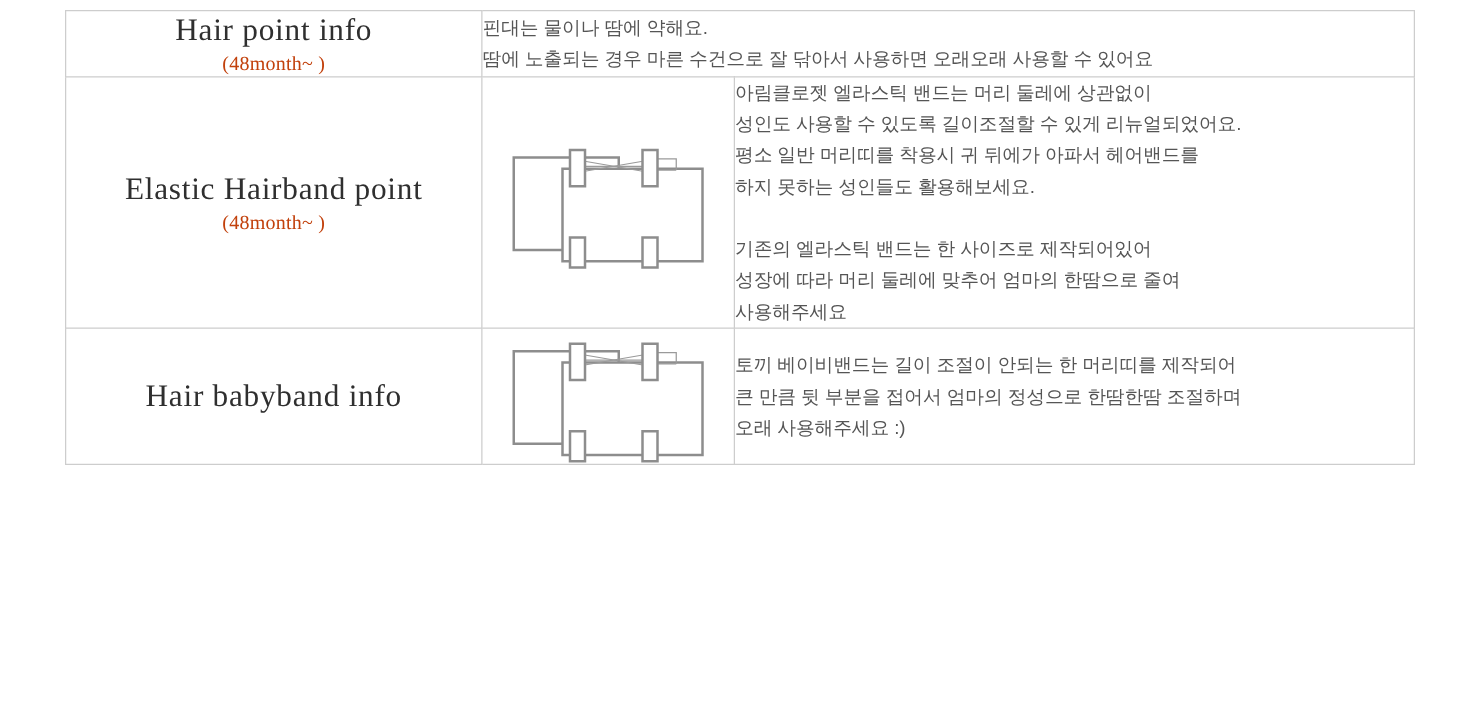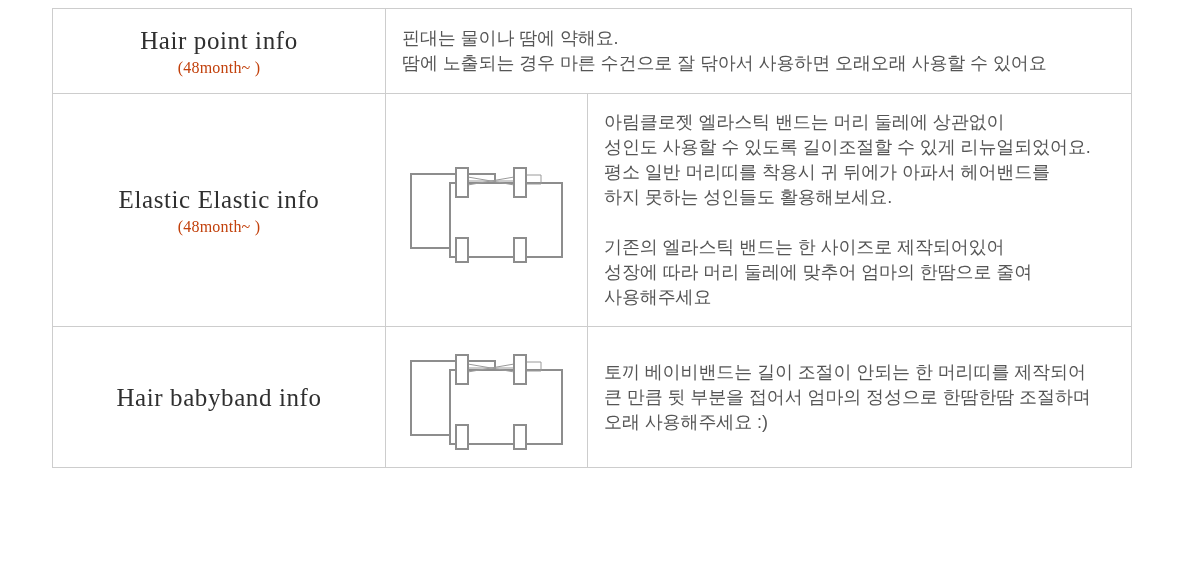--- a/index.html
+++ b/index.html
@@ -26,21 +26,21 @@
     left: 52px;
     top: 8px;
     width: 1079px;
     border-collapse: collapse;
     table-layout: fixed;
     background: #ffffff;
   }
 
   .info-table td {
     border: 1px solid #cdcdcd;
-    padding: 16px;
+    padding: 0;
     vertical-align: middle;
     background: #ffffff;
   }
 
   
   col.c-title { width: 333px; }
   col.c-img   { width: 202px; }
   col.c-body  { width: 544px; }
 
   
@@ -65,21 +65,21 @@
   }
   .title-sub:empty { display: none; }
 
   
   .body-cell {
     padding: 16px 14px 16px 19px;
     vertical-align: middle;
   }
   .body-text {
     font-family: "Liberation Sans", "DejaVu Sans", sans-serif;
-    font-size: 18px;
+    font-size: 15px;
     line-height: 25px;
     color: #555555;
     white-space: pre-line;
     letter-spacing: -0.1px;
   }
   .body-text.para + .body-text.para {
     margin-top: 25px;
   }
 
   
@@ -126,21 +126,21 @@
           <div class="title-sub">(48month~ )</div>
         </td>
         <td class="body-cell row1-body" colspan="2">
           <div class="body-text para">핀대는 물이나 땀에 약해요.
 땀에 노출되는 경우 마른 수건으로 잘 닦아서 사용하면 오래오래 사용할 수 있어요</div>
         </td>
       </tr>
 
       <tr>
         <td class="title-cell">
-          <div class="title-main">Elastic Elastic info</div>
+          <div class="title-main">Elastic Hairband point</div>
           <div class="title-sub">(48month~ )</div>
         </td>
 
         <td class="img-cell">
           <svg class="band-fig" width="170" height="108" viewBox="0 0 170 108">
 
             <rect class="diag-fill" x="9" y="18" width="84" height="74"></rect>
 
             <rect class="diag-fill" x="48" y="27" width="112" height="74"></rect>
 

